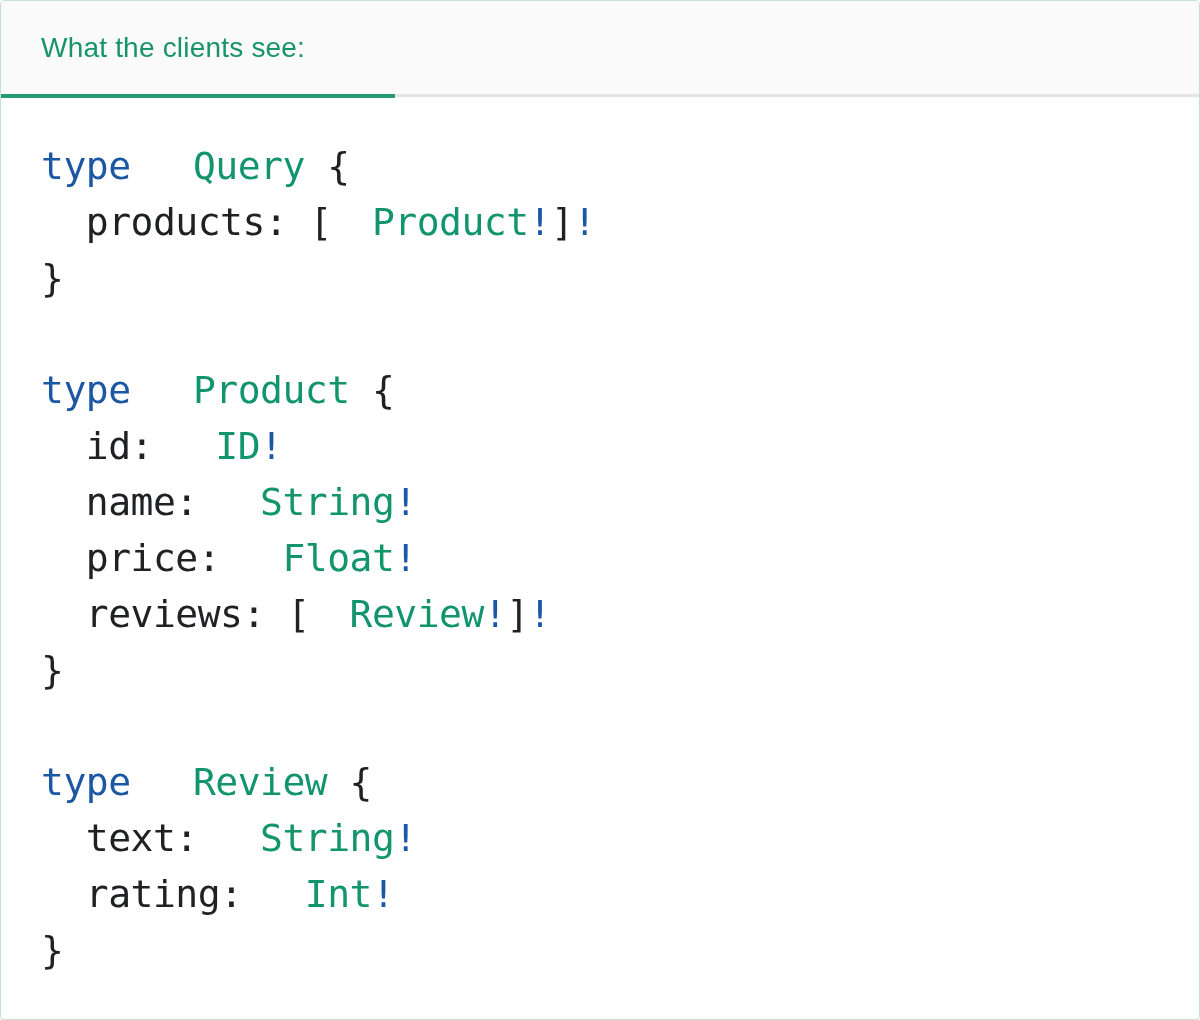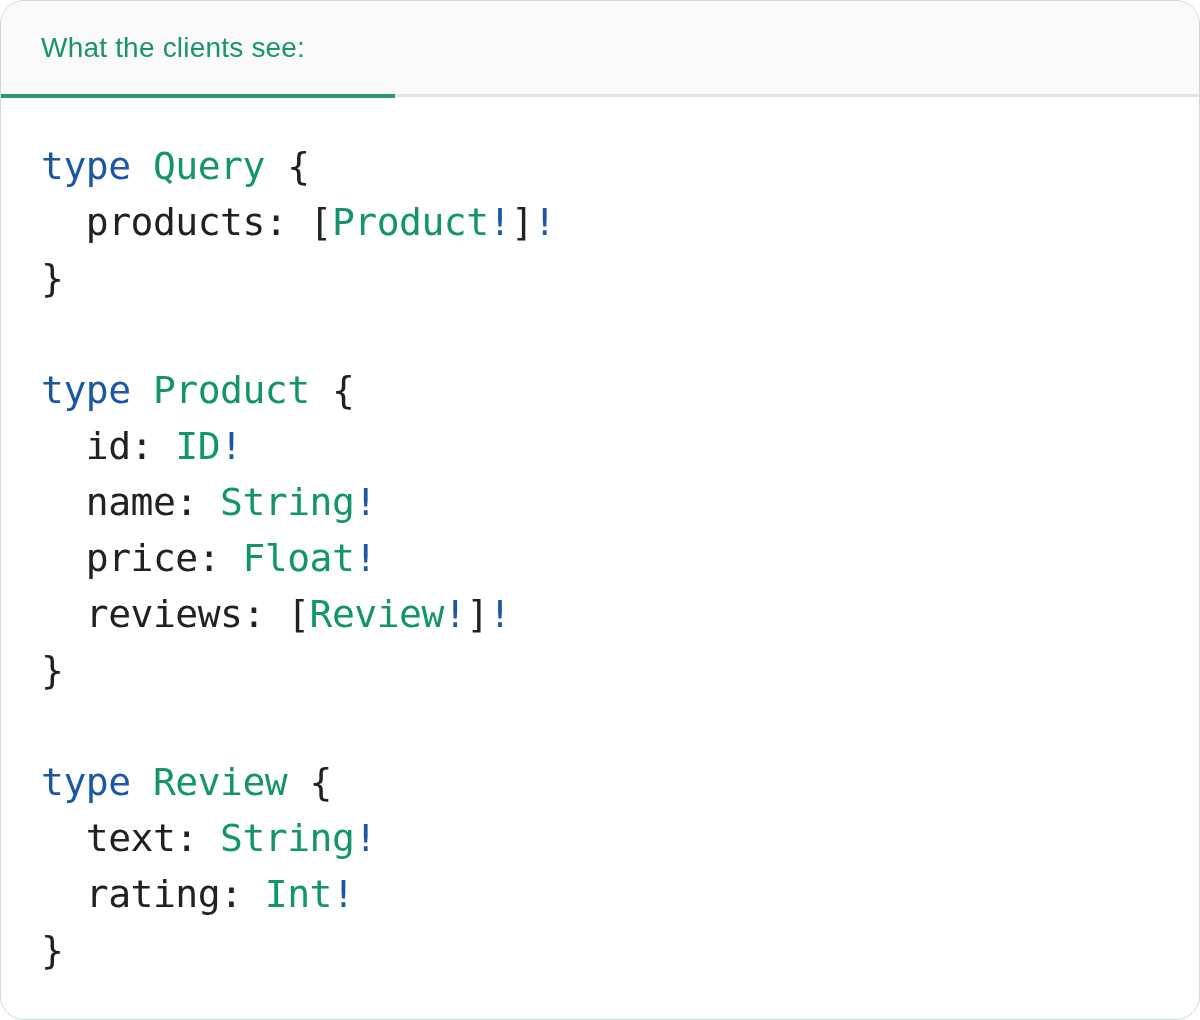--- a/index.html
+++ b/index.html
@@ -17,21 +17,21 @@
   * { margin: 0; padding: 0; box-sizing: border-box; }
   html, body {
     width: 1200px; height: 1020px;
     background: #ffffff;
     font-family: "Liberation Sans", sans-serif;
   }
   .card {
     width: 1200px; height: 1020px;
     background: var(--card-bg);
     border: 1px solid var(--card-border);
-    border-radius: 24px;
+    border-radius: 4px;
     overflow: hidden;
     position: relative;
   }
   .tabbar {
     position: relative;
     height: 97px;
     background: var(--header-bg);
     display: flex;
     align-items: center;
   }
@@ -64,21 +64,21 @@
     padding: 40px 30px 0 40px;
     font-family: "DejaVu Sans Mono", "Liberation Mono", monospace;
     font-size: 38px;
     line-height: 56px;
     letter-spacing: -0.5px;
     color: var(--plain);
     white-space: pre;
   }
   .code-line { height: 56px; }
   .tok-keyword  { color: var(--keyword); }
-  .tok-typename { color: var(--typename); }
+  .tok-typename { color: var(--typename); margin-left: 40px; }
   .tok-bang     { color: var(--bang); }
   .tok-plain    { color: var(--plain); }
 </style>
 </head>
 <body>
 
 <div class="card">
   <div class="tabbar">
     <div class="tab">
       <span class="tab-label">What the clients see:</span>

